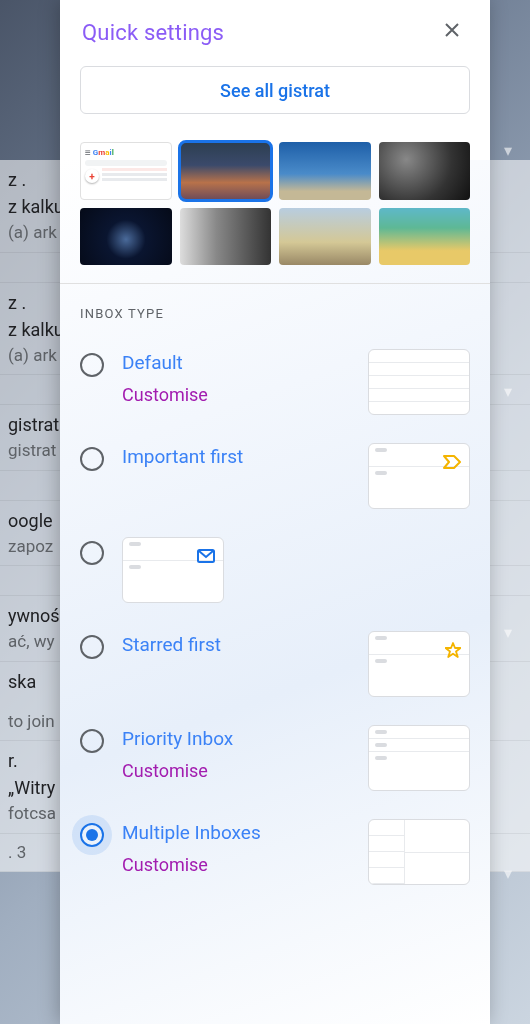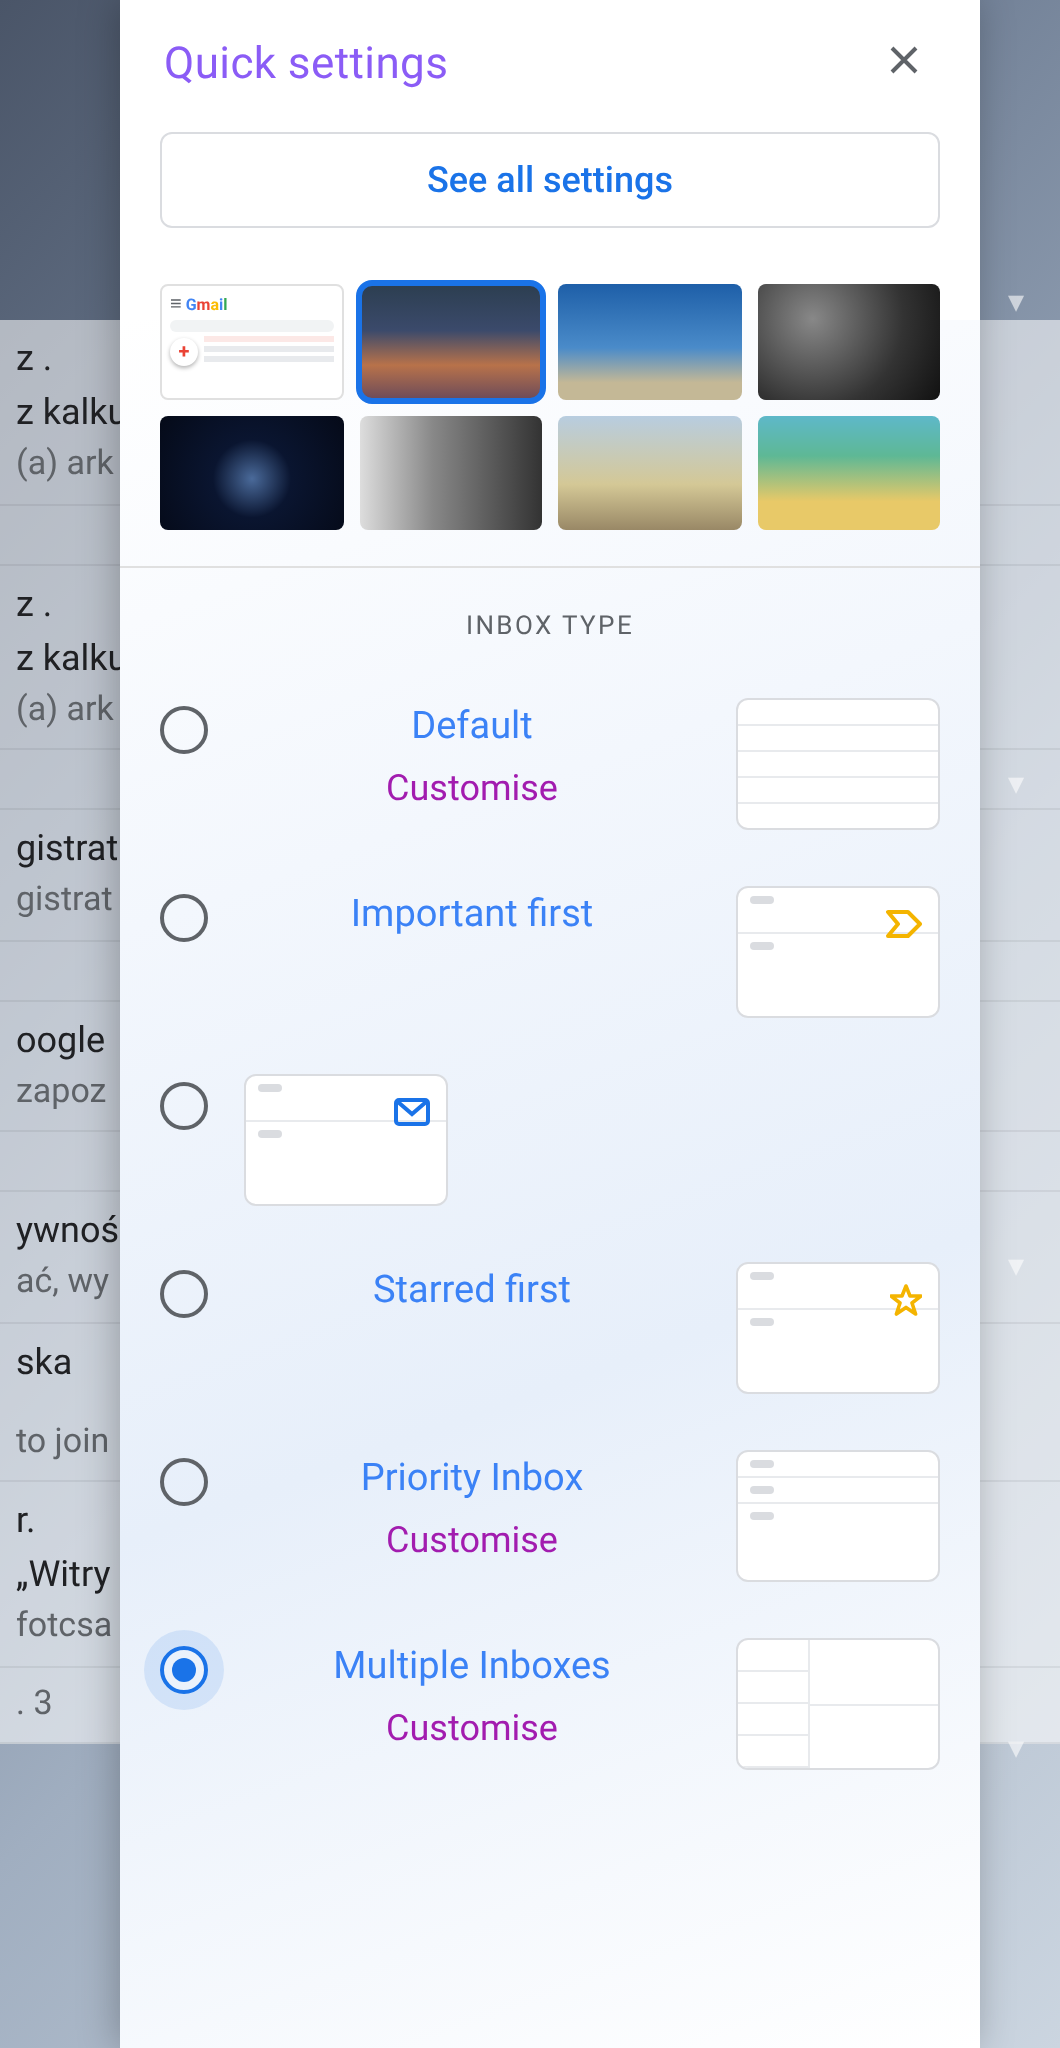--- a/index.html
+++ b/index.html
@@ -103,21 +103,20 @@
     z-index:2;
     position:relative;
   }
 
   .scroll-area {
     position: relative;
     z-index:1;
     flex: 1;
     overflow-y: auto;
     padding: 10px 20px 20px 20px;
-    text-align: center;
   }
 
   .theme-grid {
     display: grid;
     grid-template-columns: repeat(4, 1fr);
     gap: 8px;
     margin-bottom: 18px;
   }
   .theme-thumb {
     width: 100%;
@@ -286,21 +285,21 @@
     <div class="close-btn">
       <span>
         <svg width="20" height="20" viewBox="0 0 20 20">
             <path d="M4 4 L16 16 M16 4 L4 16" stroke="#5f6368" stroke-width="2" fill="none"></path>
           </svg>
       </span>
     </div>
   </div>
 
   <div class="see-all-wrap">
-    <button class="see-all">See all settings</button>
+    <button class="see-all">See all gistrat</button>
   </div>
   <div class="header-shadow"></div>
 
   <div class="scroll-area">
 
     <div class="theme-grid">
       <div class="theme-thumb default">
         <div class="thumb-gmail-top">
           <span class="m-logo"><span class="b">G</span><span class="r">m</span><span class="y">a</span><span class="b">i</span><span class="g">l</span></span>
         </div>

